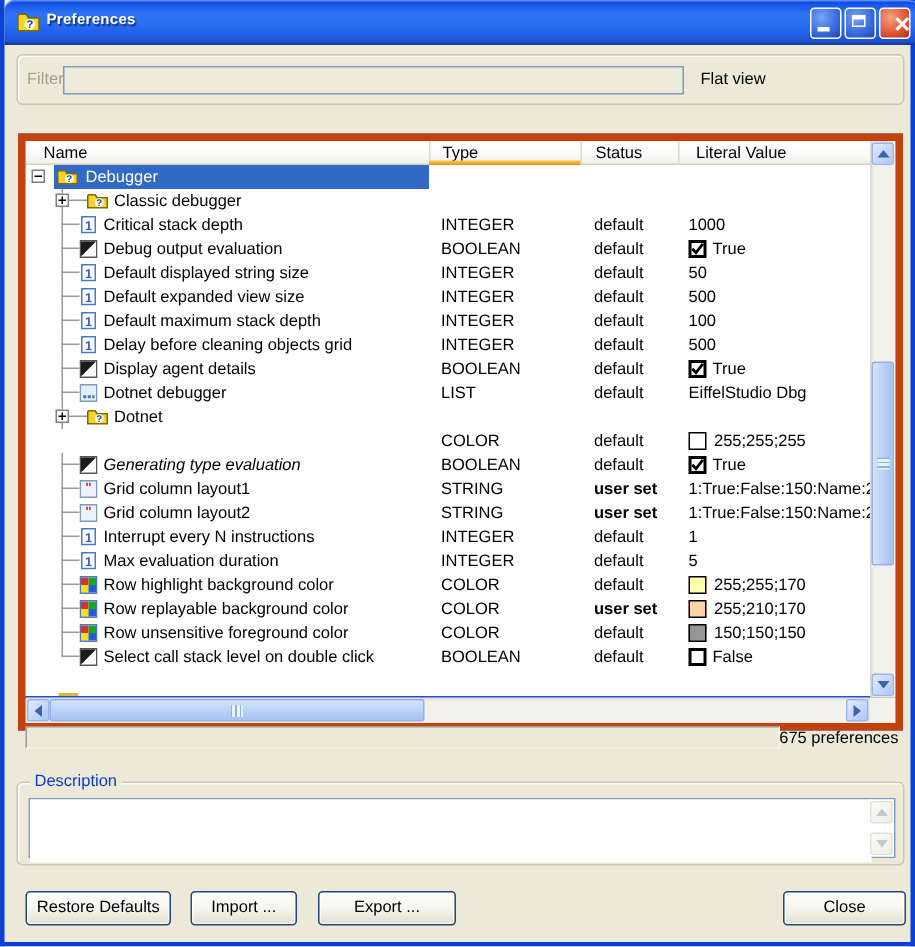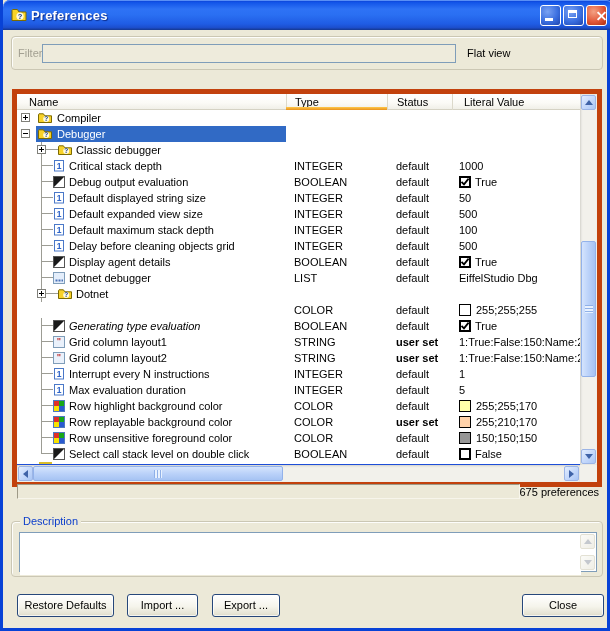--- a/index.html
+++ b/index.html
@@ -5,21 +5,21 @@
   html,body{margin:0;padding:0;}
   body{width:610px;height:631px;position:relative;overflow:hidden;
        font-family:"Liberation Sans",sans-serif;font-size:11px;color:#000;background:#fff;}
   
   .win{position:absolute;inset:0;background:#ECE9D8;border-left:3px solid #0842D6;
        border-right:3px solid #0842D6;border-bottom:3px solid #0842D6;box-sizing:border-box;}
   .titlebar{position:absolute;left:0;top:0;width:610px;height:30px;
     border-radius:7px 7px 0 0;
     background:linear-gradient(to bottom,#0A3BD0 0%,#1254E8 8%,#2E72F5 30%,#2A6FF2 50%,#1F5CE4 80%,#1C4ECC 92%,#15378F 100%);
     box-shadow:inset 0 1px 0 #5A8FF5;}
-  .titlebar .ttl{position:absolute;left:28px;top:8px;color:#fff;font-size:13px;font-weight:bold;
+  .titlebar .ttl{position:absolute;left:28px;top:8px;color:#fff;font-size:10px;font-weight:bold;
     text-shadow:1px 1px 1px #0B2A8A;letter-spacing:.2px;}
   .ticon{position:absolute;left:8px;top:7px;width:16px;height:16px;}
   .tbtns{position:absolute;right:6px;top:5px;display:flex;gap:2px;}
   .tbtn{width:21px;height:21px;border:1px solid #fff;border-radius:3px;box-sizing:border-box;position:relative;
     background:radial-gradient(circle at 35% 30%,#7AA2F2,#3B6FE0 55%,#1E44AE);}
   .tbtn.close{background:radial-gradient(circle at 35% 30%,#F3A183,#E2593A 55%,#B02E0C);}
   .tbtn.minb::after{content:'';position:absolute;left:4px;bottom:4px;width:8px;height:3px;background:#fff;}
   .tbtn.maxb::after{content:'';position:absolute;left:4px;top:4px;width:9px;height:8px;box-sizing:border-box;
     border:1px solid #fff;border-top:3px solid #fff;}
   .xbar{position:absolute;left:9px;top:9px;width:11px;height:2px;background:#fff;transform:rotate(45deg);}
@@ -138,31 +138,20 @@
 
   <div class="grid">
     <div class="hdr">
       <div class="hcell hc-name">Name</div>
       <div class="hcell hc-type">Type</div>
       <div class="hcell hc-status">Status</div>
       <div class="hcell hc-lit">Literal Value</div>
       <div class="sortbar"></div>
     </div>
     <div class="rows" id="rows">
-        <div class="grid-row">
-          <div class="c-name" style="position: absolute; left: 0px; top: 0px; width: 269px; height: 16px;">
-            <div class="ebox plus" style="left: 4px;"></div>
-            <span class="ricon" style="left: 21px;"><svg width="14" height="12" viewBox="0 0 14 12">
-                <path d="M0.5 2.5 L0.5 10.5 L13.5 10.5 L13.5 3.8 L6.8 3.8 L5.4 1.8 L1 1.8 Z" fill="#F8D22A" stroke="#7C6A00"></path>
-                <circle cx="8.2" cy="7.1" r="3" fill="#FFFBE0"></circle>
-                <text x="8.2" y="9.4" font-size="6.5" font-weight="bold" fill="#14388C" text-anchor="middle" font-family="Liberation Sans,sans-serif">?</text>
-              </svg></span>
-            <span class="lbl" style="left: 40px;">Compiler</span>
-          </div>
-        </div>
         <div class="grid-row sel">
           <div class="c-name" style="position: absolute; left: 0px; top: 0px; width: 269px; height: 16px;">
             <div class="selbar"></div>
             <div class="ebox" style="left: 4px;"></div>
             <span class="ricon" style="left: 21px;"><svg width="14" height="12" viewBox="0 0 14 12">
                 <path d="M0.5 2.5 L0.5 10.5 L13.5 10.5 L13.5 3.8 L6.8 3.8 L5.4 1.8 L1 1.8 Z" fill="#F8D22A" stroke="#7C6A00"></path>
                 <circle cx="8.2" cy="7.1" r="3" fill="#FFFBE0"></circle>
                 <text x="8.2" y="9.4" font-size="6.5" font-weight="bold" fill="#14388C" text-anchor="middle" font-family="Liberation Sans,sans-serif">?</text>
               </svg></span>
             <span class="lbl" style="left: 40px;">Debugger</span>
@@ -545,15 +534,15 @@
           </div>
         <div class="dbtn" style="top:22px;">
             <div class="tri dn"></div>
           </div>
       </div>
     </div>
   </div>
 
   <div class="btn" style="left:124px;width:71px;">Import ...</div>
   <div class="btn" style="left:14px;width:97px;">Restore Defaults</div>
-  <div class="btn" style="left:209px;width:68px;">Export ...</div>
+  <div class="btn" style="left:209px;width:92px;">Export ...</div>
   <div class="btn" style="left:519px;width:82px;">Close</div>
 </div>
 
 </body></html>

